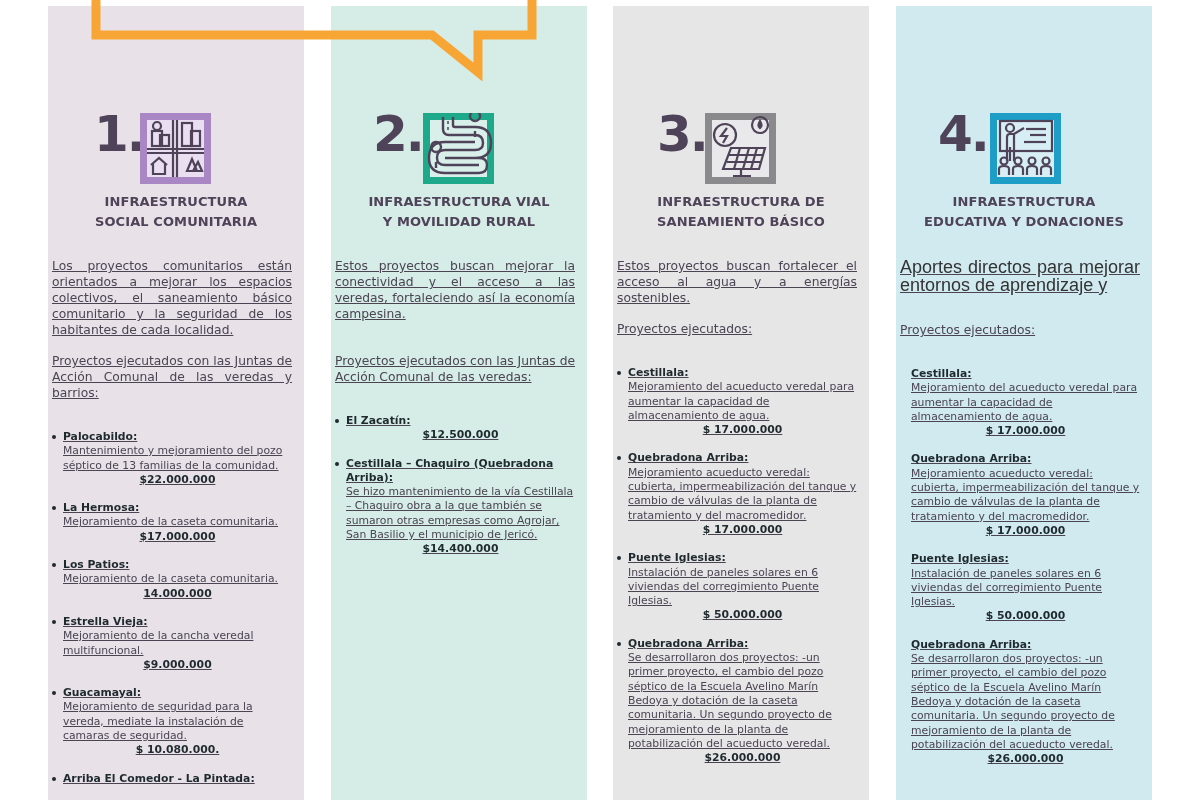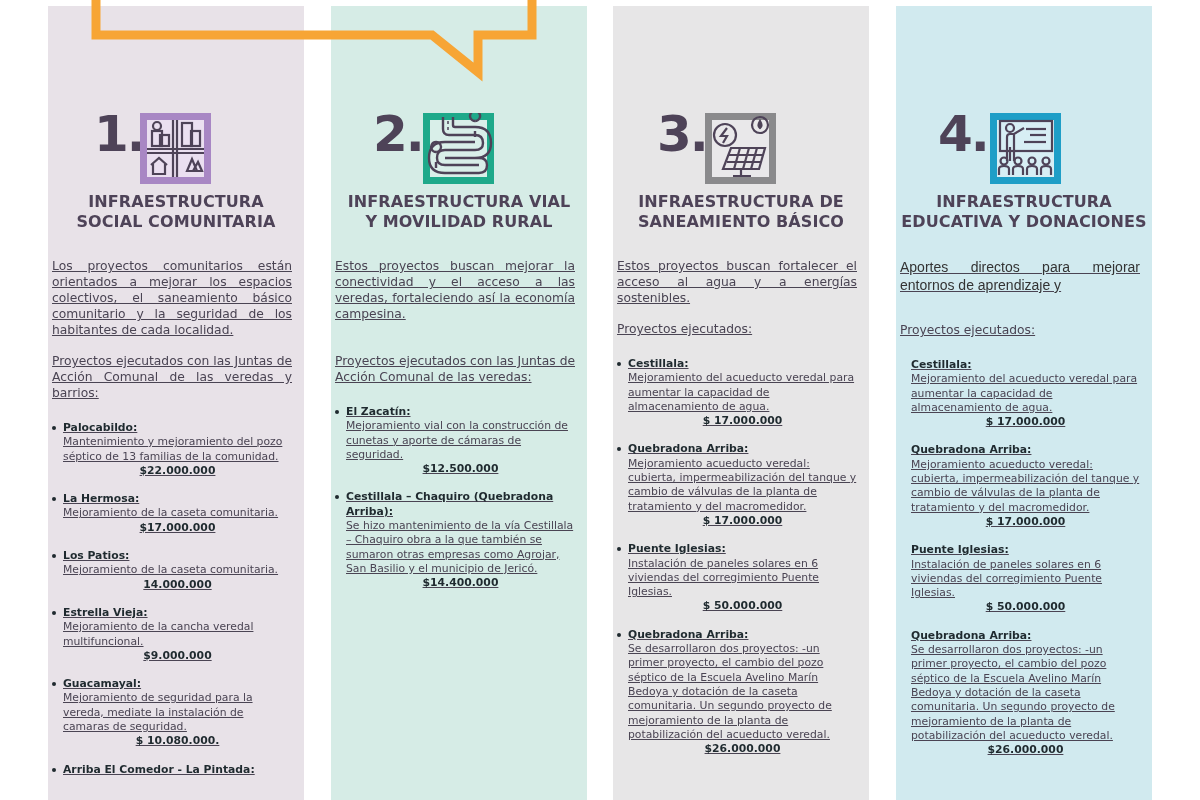--- a/index.html
+++ b/index.html
@@ -28,32 +28,32 @@
       font-size: 50px; color: #4e4358; letter-spacing: -2px; line-height: 56px;
     }
     .icon-box {
       position: absolute; top: 7px; width: 71px; height: 71px;
     }
     .icon-box svg { width: 71px; height: 71px; display: block; }
 
     .title {
       position: absolute; top: 186px; left: 0; width: 100%;
       text-align: center; font-family: "DejaVu Sans", sans-serif; font-weight: bold;
-      font-size: 16px; line-height: 20px; color: #4e4358; letter-spacing: 0.1px;
+      font-size: 13px; line-height: 20px; color: #4e4358; letter-spacing: 0.1px;
     }
 
     .body {
       position: absolute; top: 252px; left: 4px; right: 12px;
       font-family: "DejaVu Sans", sans-serif; font-size: 12.3px; line-height: 16px; color: #4a4453; text-decoration: underline;
     }
     .intro { text-align: justify; text-align-last: left; }
-    .intro.alt { font-family: "Liberation Sans", sans-serif; font-size: 14px; line-height: 18px; color: #333; }
+    .intro.alt { font-family: "Liberation Sans", sans-serif; font-size: 18px; line-height: 18px; color: #333; }
     .lead { text-align: justify; text-align-last: left; margin-top: 15px; }
 
-    ul.items { list-style: none; margin-top: 20px; }
+    ul.items { list-style: none; margin-top: 29px; }
     ul.items li { position: relative; padding-left: 11px; margin-bottom: 14px; font-size: 10.8px; line-height: 14.3px; }
     ul.items li .dot { position: absolute; left: 0; top: 5px; width: 4px; height: 4px; border-radius: 50%; background: #1f2a2f; }
     ul.items.nobullet li { padding-left: 11px; }
     .iname { font-weight: bold; color: #1f2a2f; display: block; }
     .idesc { display: block; color: #4a4453; }
     .iamt  { font-weight: bold; color: #1f2a2f; display: block; text-align: center; }
   </style>
 </head>
 <body>
 
@@ -151,21 +151,20 @@
     <div>INFRAESTRUCTURA VIAL</div>
     <div>Y MOVILIDAD RURAL</div>
   </div>
   <div class="body">
     <p class="intro">Estos proyectos buscan mejorar la conectividad y el acceso a las veredas, fortaleciendo así la economía campesina.</p>
     <p class="lead" style="margin-top:31px;">Proyectos ejecutados con las Juntas de Acción Comunal de las veredas:</p>
     <ul class="items">
       <li>
           <span class="dot"></span>
           <span class="iname">El Zacatín:</span>
-          <span class="idesc">Mejoramiento vial con la construcción de cunetas y aporte de cámaras de seguridad.</span>
           <span class="iamt">$12.500.000</span>
         </li>
       <li>
           <span class="dot"></span>
           <span class="iname">Cestillala – Chaquiro (Quebradona Arriba):</span>
           <span class="idesc">Se hizo mantenimiento de la vía Cestillala – Chaquiro obra a la que también se sumaron otras empresas como Agrojar, San Basilio y el municipio de Jericó.</span>
           <span class="iamt">$14.400.000</span>
         </li>
     </ul>
   </div>

